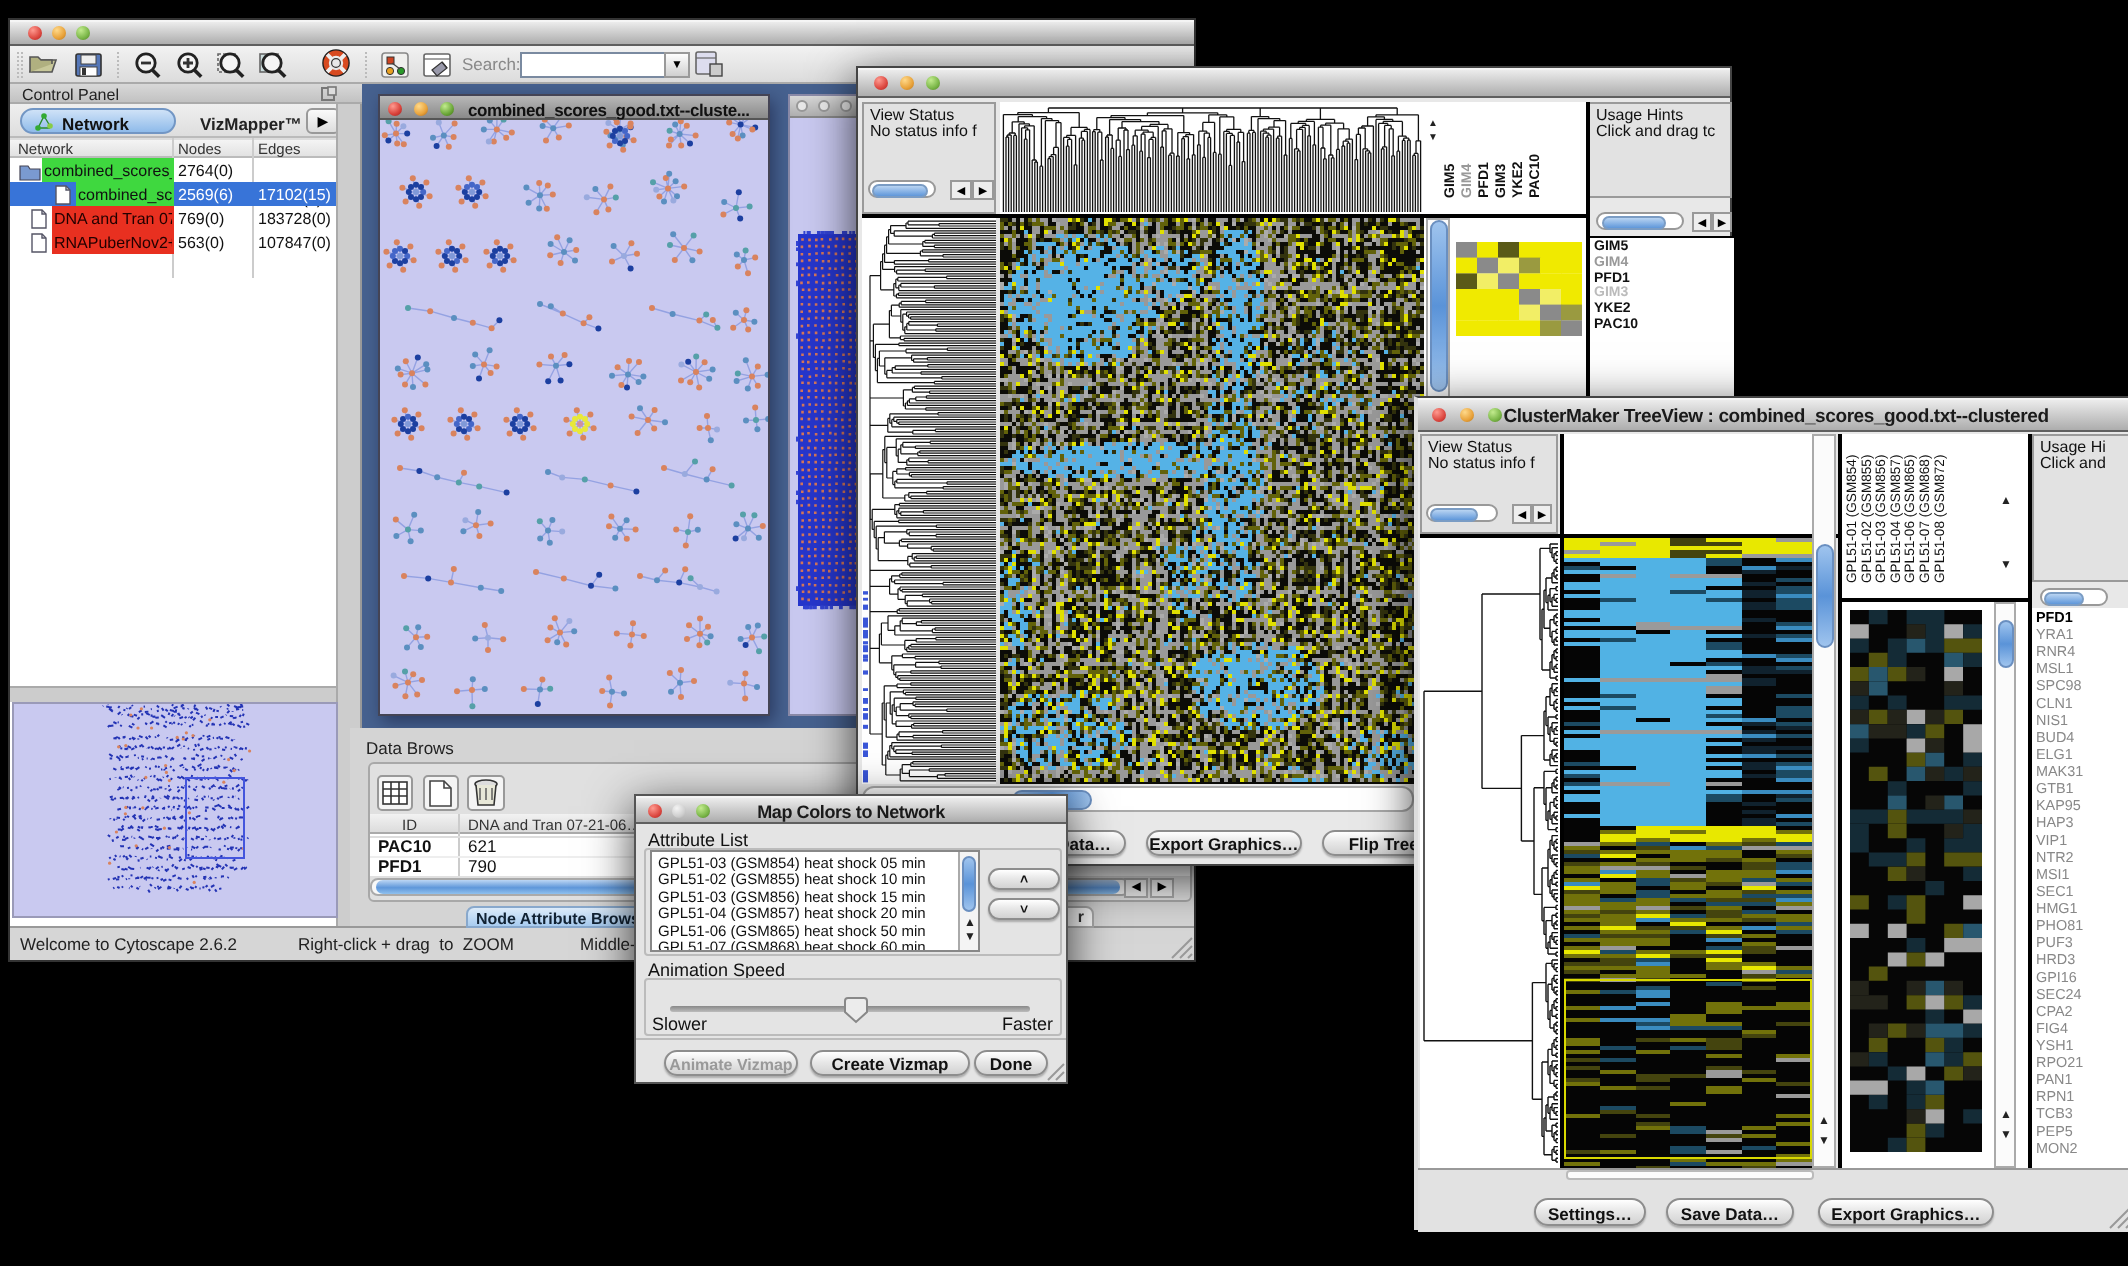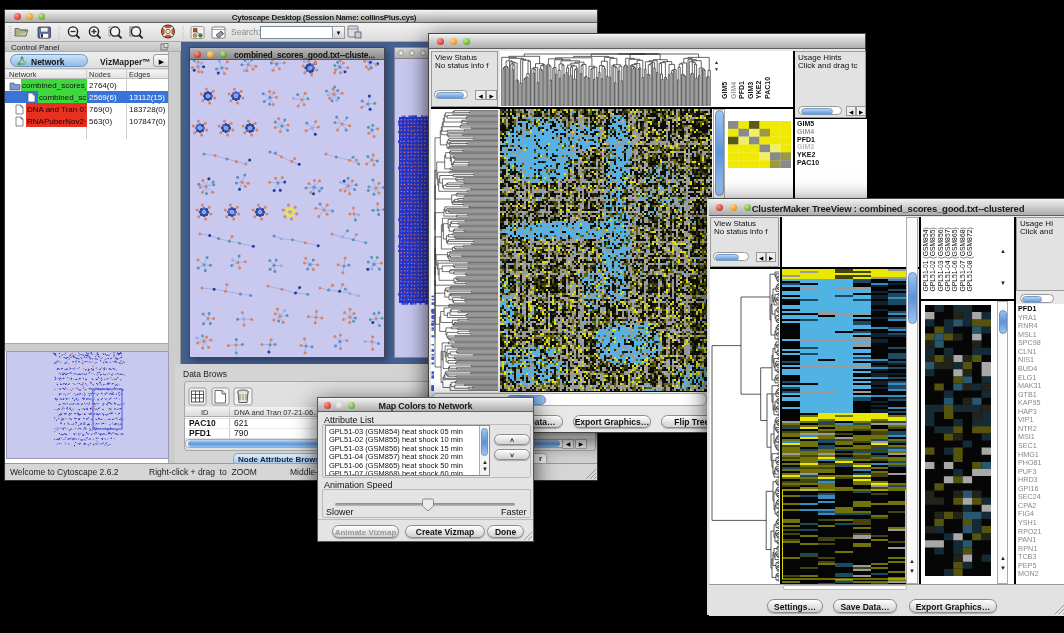--- a/index.html
+++ b/index.html
@@ -18,21 +18,20 @@
 .pill{position:absolute;width:26px;height:7px;border-radius:4px;background:linear-gradient(#b9d4f2,#5f97da);border:.5px solid #7a9cc4;top:.5px;left:1px}
 .sarr{position:absolute;font-size:6px;color:#222;line-height:8px}
 .blk{position:absolute;background:#000}
 .wht{position:absolute;background:#fff}
 </style></head><body>
 <div class="win" style="left:4px;top:9px;width:594px;height:472px;background:#d6d6d6;border:1px solid #333">
     <div class="tbar" style="height:13px"></div>
     <div class="tl" style="left:9px;top:3px;background:radial-gradient(circle at 35% 30%,#ff9a90,#dc4840 60%,#a22)"></div>
     <div class="tl" style="left:21px;top:3px;background:radial-gradient(circle at 35% 30%,#ffd98a,#e8a23a 60%,#b7731a)"></div>
     <div class="tl" style="left:33px;top:3px;background:radial-gradient(circle at 35% 30%,#c2eb8e,#7ab648 60%,#4c7d20)"></div>
-    <div class="ttl" style="top:2.5px;font-size:8px;letter-spacing:-.3px;padding-left:46px">Cytoscape Desktop (Session Name: collinsPlus.cys)</div>
     <div class="abs" style="left:0;top:13px;width:592px;height:19px;background:linear-gradient(#f2f2f2,#dcdcdc);border-bottom:1px solid #aaa"></div>
     <svg width="360" height="19" viewBox="0 0 360 19" style="position:absolute;left:0;top:13px">
       <path d="M4 3v13M6 3v13" stroke="#bbb" stroke-width="1" stroke-dasharray="1 1"></path>
       <path d="M10 13l2-6h11l-2 6z" fill="#c8c89a" stroke="#555" stroke-width=".8"></path>
       <path d="M10 13V5.5h4l1.5 1.5H21v2" fill="#b0b080" stroke="#555" stroke-width=".8"></path>
       <rect x="33" y="4" width="12.5" height="11" rx="1" fill="#5577b8" stroke="#333" stroke-width=".8"></rect>
       <rect x="35.5" y="4.5" width="7.5" height="4.5" fill="#eee" stroke="#444" stroke-width=".5"></rect>
       <rect x="35" y="10.5" width="8.5" height="4.5" fill="#fff" stroke="#444" stroke-width=".5"></rect>
       <rect x="36" y="11" width="2" height="3.5" fill="#333"></rect>
       <path d="M54 3v13" stroke="#bbb" stroke-dasharray="1 1"></path>
@@ -105,21 +104,21 @@
  <div class="abs" style="left:124px;top:16px;font-size:8px;color:#111">16218(0)</div>
 </div>
 <div class="abs" style="left:0;top:81px;width:163px;height:12px;background:#3874d8">
  <svg width="11" height="11" viewBox="0 0 11 11" style="position:absolute;left:21px;top:1px">
         <path d="M2 1h5l2 2v7H2z" fill="#fff" stroke="#556" stroke-width=".7"></path>
         <path d="M7 1v2h2" fill="none" stroke="#556" stroke-width=".7"></path>
       </svg>
  <div class="abs" style="left:33px;top:0;width:49px;height:12px;background:#3fd83f"></div>
  <div class="abs" style="left:34px;top:1.5px;font-size:8px;color:#111;white-space:nowrap;overflow:hidden;width:47px">combined_sco</div>
  <div class="abs" style="left:84px;top:1.5px;font-size:8px;color:#fff">2569(6)</div>
- <div class="abs" style="left:124px;top:1.5px;font-size:8px;color:#fff">13112(15)</div>
+ <div class="abs" style="left:124px;top:1.5px;font-size:8px;color:#fff">17102(15)</div>
 </div>
 <div class="abs" style="left:0;top:93px;width:163px;height:12px">
  <svg width="11" height="11" viewBox="0 0 11 11" style="position:absolute;left:9px;top:1px">
         <path d="M2 1h5l2 2v7H2z" fill="#fff" stroke="#556" stroke-width=".7"></path>
         <path d="M7 1v2h2" fill="none" stroke="#556" stroke-width=".7"></path>
       </svg>
  <div class="abs" style="left:21px;top:0;width:61px;height:12px;background:#e83020"></div>
  <div class="abs" style="left:22px;top:1.5px;font-size:8px;color:#200;white-space:nowrap;overflow:hidden;width:59px">DNA and Tran 07</div>
  <div class="abs" style="left:84px;top:1.5px;font-size:8px;color:#111">769(0)</div>
  <div class="abs" style="left:124px;top:1.5px;font-size:8px;color:#111">183728(0)</div>
@@ -911,21 +910,21 @@
         <rect x="52.5" y="31.3" width="10.7" height="8" fill="#9a9a40"></rect>
         <rect x="0" y="39.2" width="10.7" height="8" fill="#f0ea00"></rect>
         <rect x="10.5" y="39.2" width="10.7" height="8" fill="#f0ea00"></rect>
         <rect x="21" y="39.2" width="10.7" height="8" fill="#f0ea00"></rect>
         <rect x="31.5" y="39.2" width="10.7" height="8" fill="#f0ea00"></rect>
         <rect x="42" y="39.2" width="10.7" height="8" fill="#9a9a40"></rect>
         <rect x="52.5" y="39.2" width="10.7" height="8" fill="#8a8a8a"></rect>
       </svg>
     </div>
     <div class="blk" style="left:364px;top:17px;width:1.5px;height:340px"></div>
-    <div class="panel" style="left:366px;top:17px;width:71px;height:67px;border-left:none">
+    <div class="panel" style="left:366px;top:17px;width:71px;height:48px;border-left:none">
       <div class="ph">Usage Hints<br>Click and drag tc</div>
     </div>
     <div class="slid" style="left:369px;top:72px;width:44px">
       <div class="pill" style="left:2px;width:32px"></div>
     </div>
     <div class="abs" style="left:417px;top:72px;width:10px;height:10px;background:#eee;border:1px solid #999;font-size:5.5px;text-align:center;line-height:10px">◀</div>
     <div class="abs" style="left:427px;top:72px;width:10px;height:10px;background:#eee;border:1px solid #999;font-size:5.5px;text-align:center;line-height:10px">▶</div>
     <div class="blk" style="left:366px;top:84px;width:72px;height:1px"></div>
     <div class="wht" style="left:366px;top:85px;width:72px;height:272px"></div>
     <div class="abs" style="left:368px;top:86px;font-size:7px;font-weight:bold;color:#111">GIM5</div>

